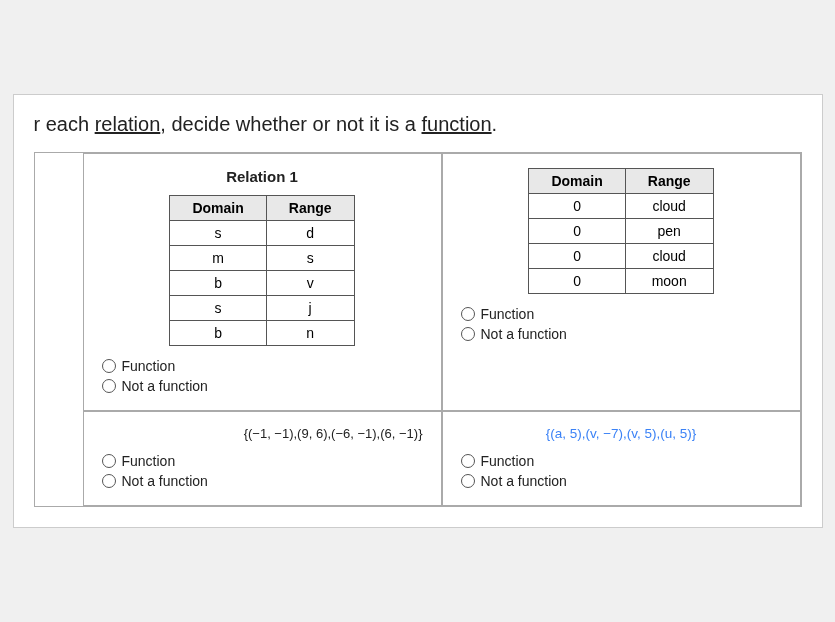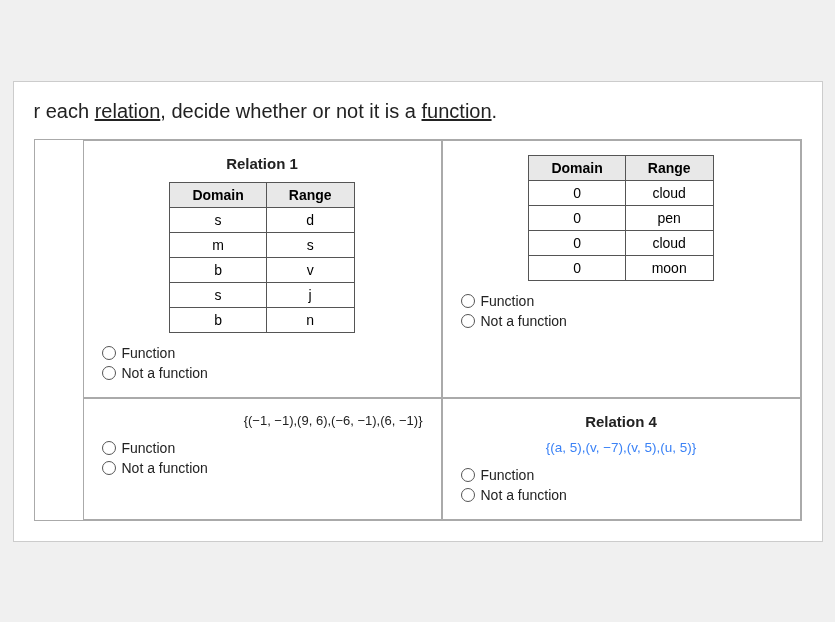--- a/index.html
+++ b/index.html
@@ -193,21 +193,20 @@
           <span>Function</span>
         </label>
         <label class="radio-row">
           <span class="radio-circle"></span>
           <span>Not a function</span>
         </label>
       </div>
     </div>
 
     <div class="cell">
-      <div class="relation-title">Relation 4</div>
       <p class="relation4-text">
         {(a, 5),(v, −7),(v, 5),(u, 5)}
       </p>
       <div class="radio-group">
         <label class="radio-row">
           <span class="radio-circle"></span>
           <span>Function</span>
         </label>
         <label class="radio-row">
           <span class="radio-circle"></span>

